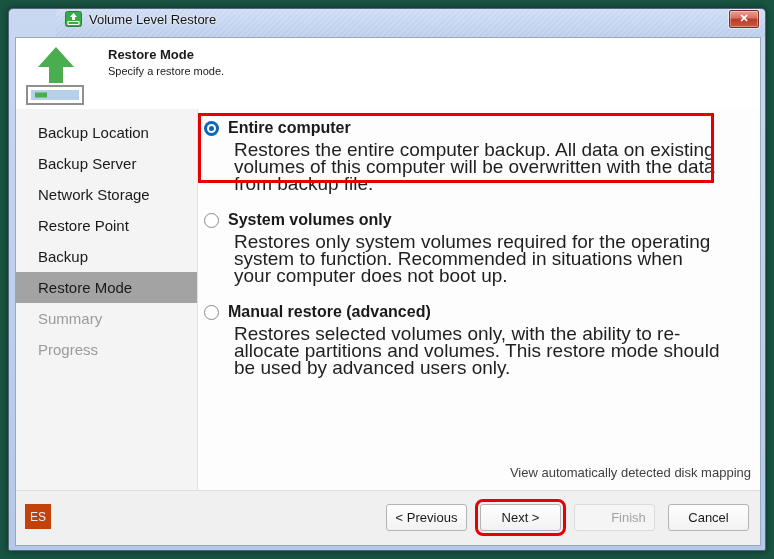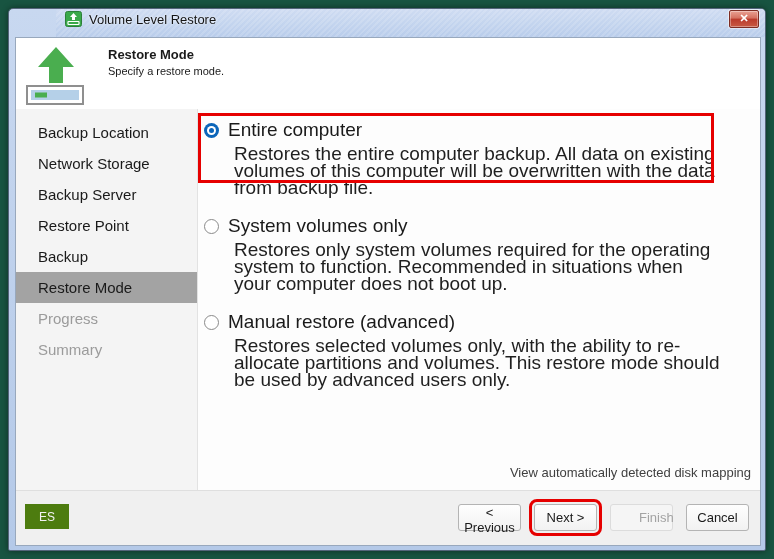--- a/index.html
+++ b/index.html
@@ -73,21 +73,21 @@
   .radio.checked { border: none; background: #0c66ba; }
   .radio.checked::before {
     content: ""; width: 9px; height: 9px; border-radius: 50%;
     background: #ffffff; display: flex; align-items: center; justify-content: center;
   }
   .radio.checked { position: relative; }
   .radio.checked::after {
     content: ""; position: absolute; left: 5px; top: 5px; width: 5px; height: 5px;
     border-radius: 50%; background: #0c66ba;
   }
-  .opt-label { font-size: 19px; font-weight: normal; color: #1a1a1a; }
+  .opt-label { font-size: 16px; font-weight: bold; color: #1a1a1a; }
   .opt-desc {
     margin: 4px 0 9px 30px; width: 487px;
     font-size: 19px; line-height: 17px; color: #1f1f1f;
   }
 
   .annotation-box {
     position: absolute; pointer-events: none;
     border: 3px solid #e60000; z-index: 5;
   }
   .anno-option1 { left: 0px; top: 4px; width: 516px; height: 70px; }
@@ -96,30 +96,30 @@
     position: absolute; right: 9px; top: 356px;
     font-size: 13px; color: #404040; cursor: pointer; white-space: nowrap;
   }
 
   
   .footer {
     position: absolute; left: 0; bottom: 0; width: 100%; height: 55px;
     background: #f0f0f0; border-top: 1px solid #dfdfdf;
   }
   .lang-badge {
-    position: absolute; left: 9px; top: 13px; width: 44px; height: 25px;
-    background: #4d7c0f; color: #f2f2f2; font-size: 12px;
+    position: absolute; left: 9px; top: 13px; width: 26px; height: 25px;
+    background: #c2410c; color: #f2f2f2; font-size: 12px;
     display: flex; align-items: center; justify-content: center;
   }
   .btn-row {
     position: absolute; right: 11px; top: 13px;
     display: flex; gap: 13px; align-items: center;
   }
   .btn {
-    width: 63px; height: 27px;
+    width: 81px; height: 27px;
     background: linear-gradient(#fefefe, #f2f2f2);
     border: 1px solid #b4b4b4; border-radius: 3px;
     font-family: "Liberation Sans", sans-serif;
     font-size: 13px; color: #1a1a1a; text-align: center; cursor: default;
   }
   .btn.disabled { background: #f5f5f5; border-color: #dcdcdc; color: #a3a3a3; padding-left: 28px; }
   .btn.annotated { outline: 3px solid #e60000; outline-offset: 2px; }
 </style>
 </head>
 <body>
@@ -146,27 +146,27 @@
         <rect x="11" y="49.5" width="12" height="5" fill="#4aae4f"></rect>
       </svg>
       <div class="header-title">Restore Mode</div>
       <div class="header-sub">Specify a restore mode.</div>
     </div>
 
     <div class="main">
 
       <div class="sidebar">
         <div class="side-item">Backup Location</div>
+        <div class="side-item">Backup Server</div>
         <div class="side-item">Network Storage</div>
-        <div class="side-item">Backup Server</div>
         <div class="side-item">Restore Point</div>
         <div class="side-item">Backup</div>
         <div class="side-item selected">Restore Mode</div>
+        <div class="side-item disabled">Summary</div>
         <div class="side-item disabled">Progress</div>
-        <div class="side-item disabled">Summary</div>
       </div>
 
       <div class="content">
 
         <div class="annotation-box anno-option1"></div>
 
         <div class="option">
           <div class="opt-row">
             <span class="radio checked"></span>
             <span class="opt-label">Entire computer</span>

